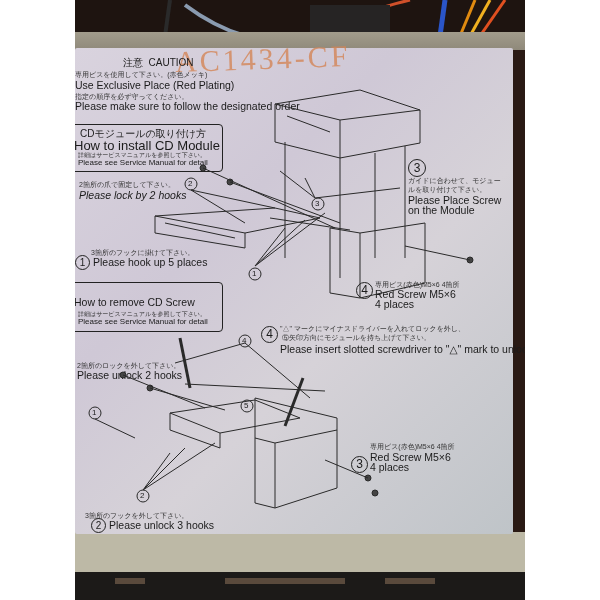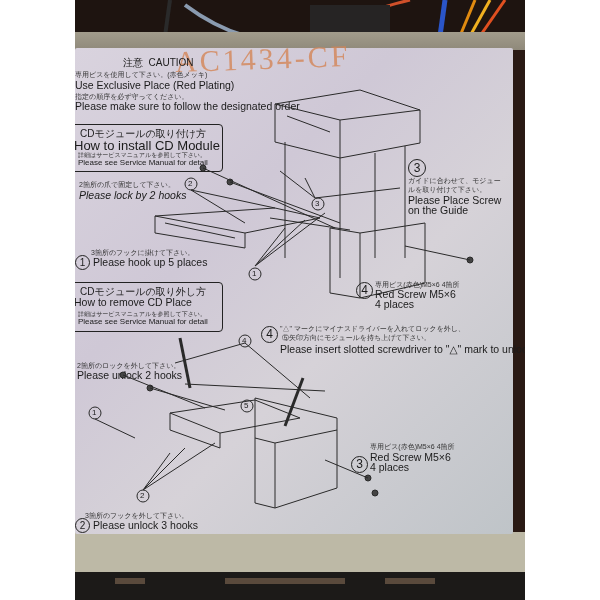--- a/index.html
+++ b/index.html
@@ -61,49 +61,48 @@
 
     <div class="t jp" style="left:4px;top:132px;">2箇所の爪で固定して下さい。</div>
     <div class="t en" style="left:4px;top:141px;font-style:italic;"><span>Please lock by 2 hooks</span></div>
 
     <div class="t jp" style="left:16px;top:200px;">3箇所のフックに掛けて下さい。</div>
     <div class="t en" style="left:0;top:207px;"><span class="num">1</span><span>Please hook up 5 places</span></div>
 
     <div class="t" style="left:333px;top:110px;"><span class="num" style="width:16px;height:16px;line-height:16px;font-size:12px;">3</span></div>
     <div class="t jp" style="left:333px;top:128px;white-space:normal;width:95px;line-height:9px;">ガイドに合わせて、モジュールを取り付けて下さい。</div>
     <div class="t en" style="left:333px;top:146px;">Please Place Screw</div>
-    <div class="t en" style="left:333px;top:156px;">on the Guide</div>
+    <div class="t en" style="left:333px;top:156px;">on the Module</div>
 
     <div class="t" style="left:281px;top:232px;"><span class="num" style="width:15px;height:15px;line-height:15px;font-size:12px;">4</span></div>
     <div class="t jp" style="left:300px;top:232px;">専用ビス(赤色)M5×6 4箇所</div>
     <div class="t en" style="left:300px;top:240px;">Red Screw M5×6</div>
     <div class="t en" style="left:300px;top:250px;">4 places</div>
 
     <div class="box" style="left:-4px;top:234px;width:150px;height:48px;">
-      <div class="t" style="left:8px;top:2px;font-size:10px;">CDモジュールの取り外し方</div>
-      <div class="t" style="left:2px;top:13px;font-size:10.5px;">How to remove CD Place</div>
+      <div class="t" style="left:2px;top:13px;font-size:10.5px;">How to remove CD Screw</div>
       <div class="t jp" style="left:6px;top:27px;font-size:6px;">詳細はサービスマニュアルを参照して下さい。</div>
       <div class="t" style="left:6px;top:34px;font-size:8px;">Please see Service Manual for detail</div>
     </div>
 
     <div class="t jp" style="left:2px;top:313px;">2箇所のロックを外して下さい。</div>
     <div class="t en" style="left:2px;top:321px;">Please unlock 2 hooks</div>
 
     <div class="t" style="left:186px;top:276px;"><span class="num" style="width:15px;height:15px;line-height:15px;font-size:12px;">4</span></div>
     <div class="t jp" style="left:205px;top:276px;">"△" マークにマイナスドライバーを入れてロックを外し、</div>
     <div class="t jp" style="left:207px;top:285px;">⑤矢印方向にモジュールを持ち上げて下さい。</div>
     <div class="t en" style="left:205px;top:295px;">Please insert slotted screwdriver to "△" mark to unlock,</div>
 
     <div class="t" style="left:276px;top:406px;"><span class="num" style="width:15px;height:15px;line-height:15px;font-size:12px;">3</span></div>
     <div class="t jp" style="left:295px;top:394px;">専用ビス(赤色)M5×6 4箇所</div>
     <div class="t en" style="left:295px;top:403px;">Red Screw M5×6</div>
     <div class="t en" style="left:295px;top:413px;">4 places</div>
 
     <div class="t jp" style="left:10px;top:463px;">3箇所のフックを外して下さい。</div>
-    <div class="t en" style="left:0;top:470px;"><span class="num">2</span><span>Please unlock 3 hooks</span></div>
+    <div class="t en" style="left:16px;top:470px;"><span class="num">2</span><span>Please unlock 3 hooks</span></div>
 
     <svg class="diag" width="438" height="486" fill="none" stroke="#2a2a2a" stroke-width="1">
 
       <g>
         <path d="M200 56 L285 42 L345 62 L345 95 L265 110 L200 94 Z"></path>
         <path d="M200 56 L265 72 L345 62"></path>
         <path d="M265 72 L265 110"></path>
         <path d="M212 68 L255 84"></path>
 
         <path d="M210 94 L210 210"></path>

